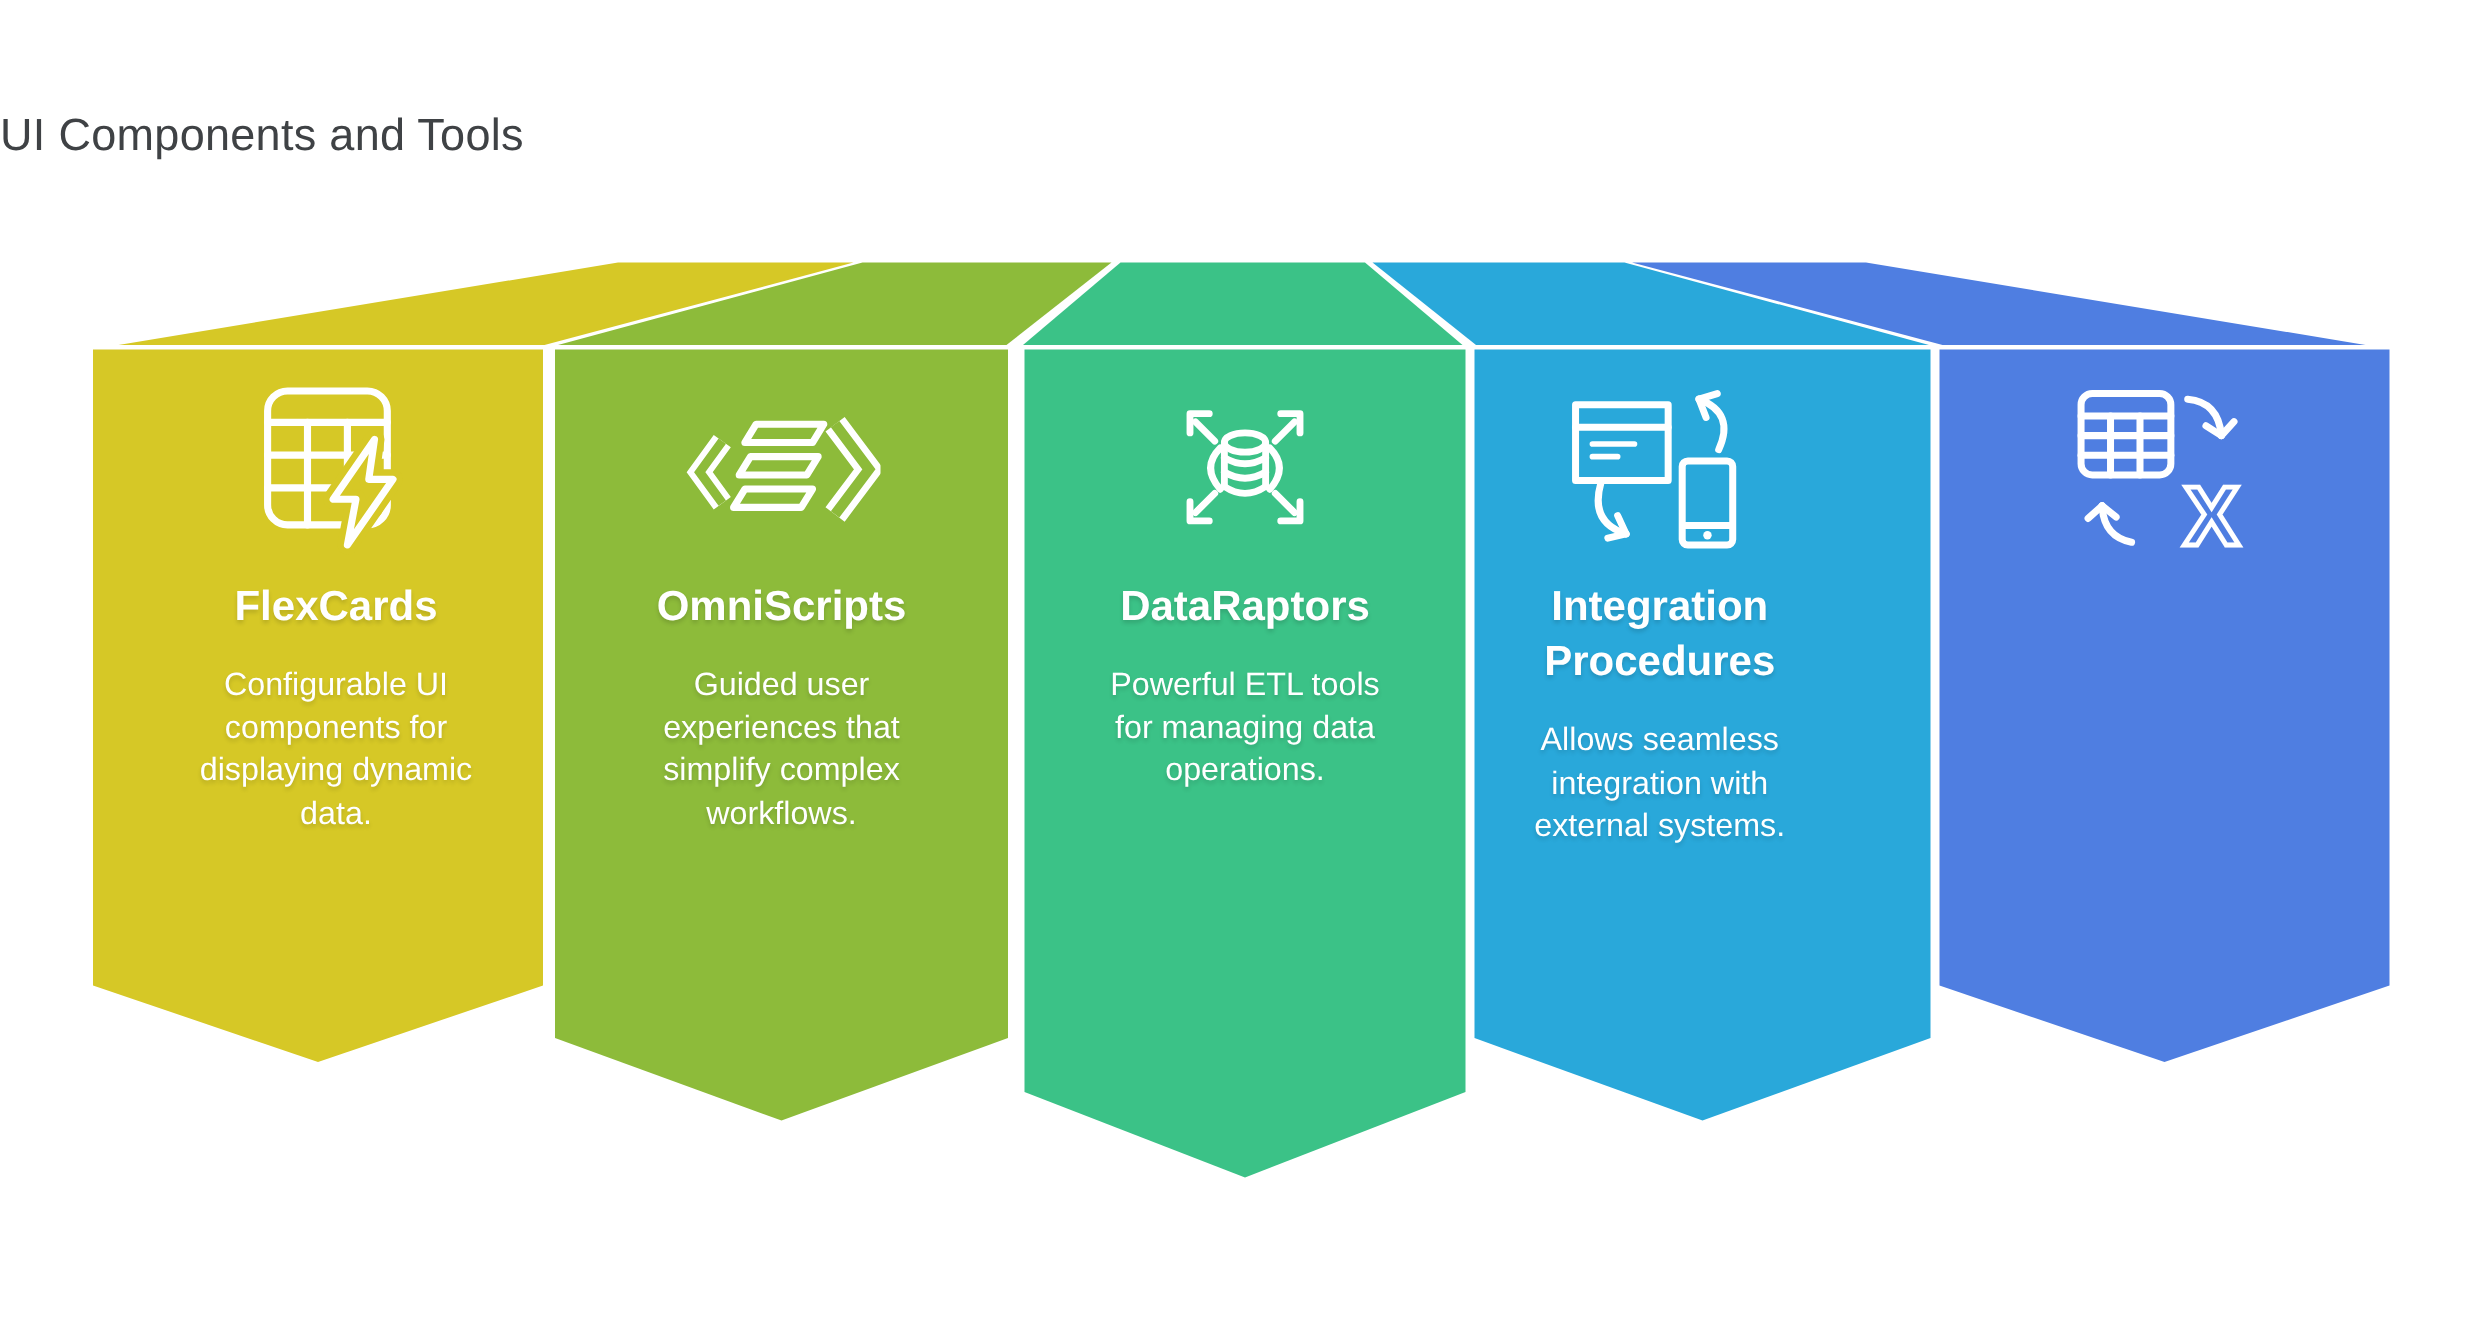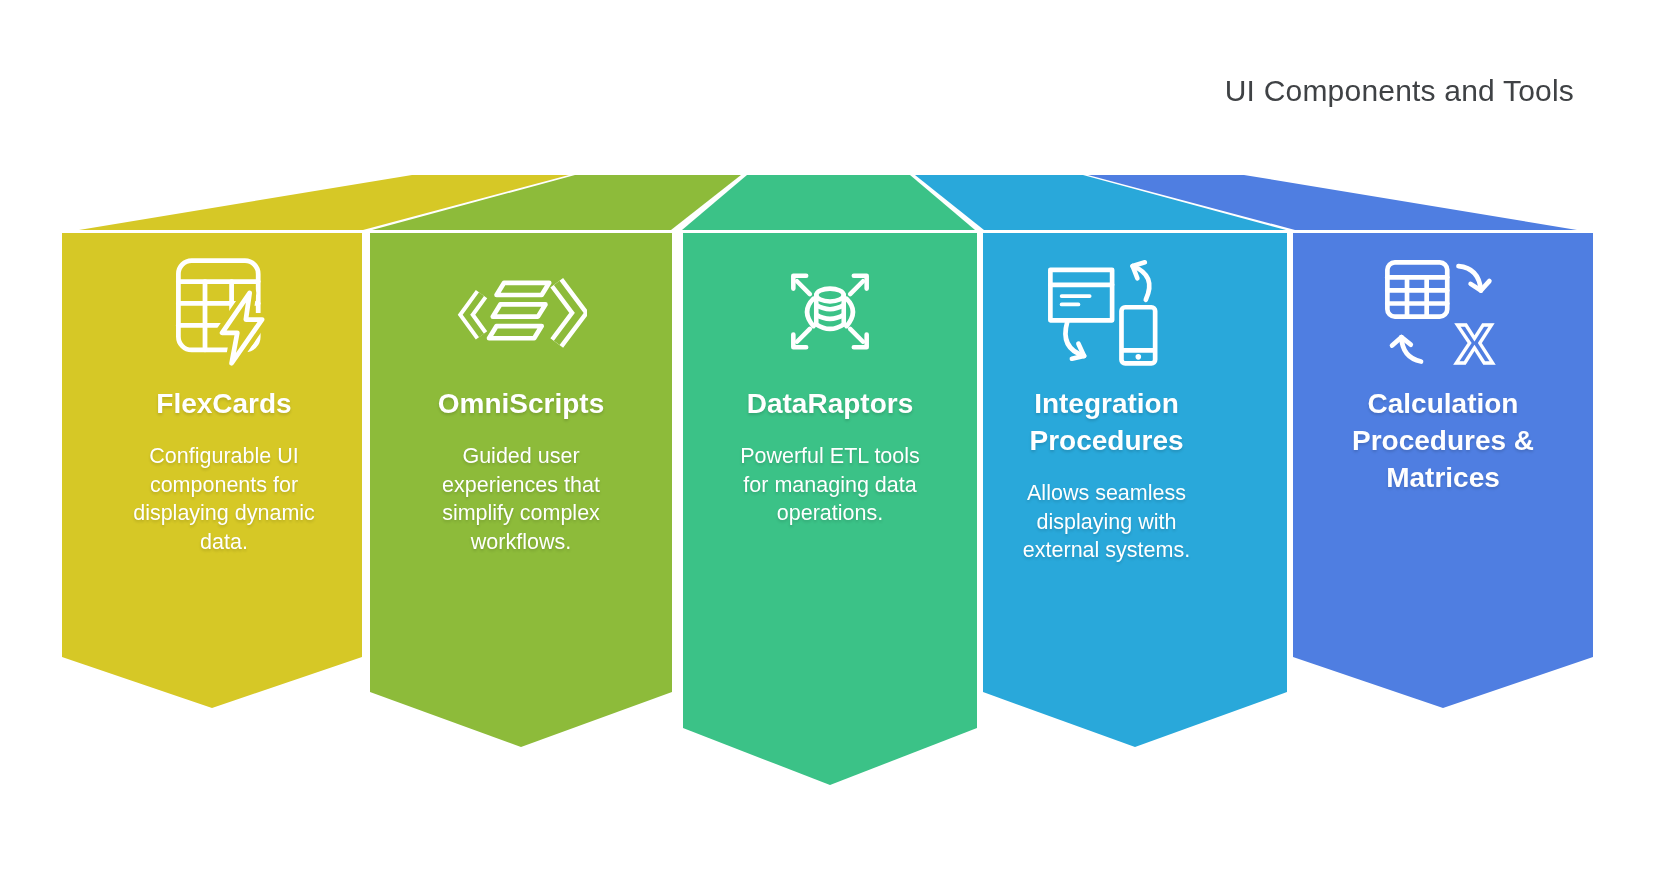--- a/index.html
+++ b/index.html
@@ -1,19 +1,19 @@
 <!DOCTYPE html>
 <html style="--c0: #d6c826; --c1: #8dbb3a; --c2: #3bc287; --c3: #29a8da; --c4: #4f7ee1;"><head>
 <meta charset="utf-8">
 <style>
   html,body{margin:0;padding:0;background:#ffffff;}
   body{width:1654px;height:886px;position:relative;overflow:hidden;
        font-family:"Liberation Sans","DejaVu Sans",sans-serif;}
   .stage{position:absolute;inset:0;}
-  .title{position:absolute;top:74px;left:0;width:1574px;text-align:right;
+  .title{position:absolute;top:74px;left:0;width:1574px;text-align:left;
          font-size:30px;font-weight:400;color:#3f4245;letter-spacing:.2px;}
   .bg{position:absolute;top:0;left:0;}
   .f0{fill:var(--c0);} .f1{fill:var(--c1);} .f2{fill:var(--c2);}
   .f3{fill:var(--c3);} .f4{fill:var(--c4);}
   .s0{stroke:var(--c0);fill:var(--c0);}
   .o1{stroke:var(--c1);fill:none;}
   .card-content{position:absolute;top:233px;text-align:center;color:#fff;}
   .icon-wrap{height:124px;margin-top:16px;display:flex;align-items:center;justify-content:center;}
   .card-heading{margin:12px 0 0 0;font-size:28px;line-height:37px;font-weight:700;
                 white-space:pre-line;text-shadow:0 2px 3px rgba(0,0,0,.15);}
@@ -132,21 +132,21 @@
           <path d="M28,74 Q20,102 46,110"></path>
           <path d="M46,110 L33,113"></path>
             <path d="M46,110 L40,97"></path>
         </g>
         <circle cx="104" cy="111" r="3" fill="#ffffff"></circle>
       </svg>
     </div>
     <div class="card-heading">Integration
 Procedures</div>
     <div class="card-body">Allows seamless
-displaying with
+integration with
 external systems.</div>
   </div>
 
   <div class="card-content" style="left:1293px;width:300px;">
     <div class="icon-wrap">
       <svg width="131" height="116" viewBox="0 0 140 124">
         <g class="ic">
           <rect x="10" y="10" width="64" height="58" rx="8"></rect>
           <path d="M10,26 H74"></path>
           <path d="M31,26 V68"></path>
@@ -156,18 +156,15 @@
           <path d="M86,14 Q108,16 110,40"></path>
           <path d="M110,40 L99,33"></path>
             <path d="M110,40 L119,30"></path>
           <path d="M46,116 Q26,112 25,90"></path>
           <path d="M25,90 L15,99"></path>
             <path d="M25,90 L35,98"></path>
         </g>
         <text x="103" y="118" font-size="60" font-weight="bold" text-anchor="middle" fill="none" stroke="#ffffff" stroke-width="3.5" font-family="Liberation Sans, sans-serif">X</text>
       </svg>
     </div>
-    <div class="card-heading">Calculation
-Procedures &amp;
-Matrices</div>
   </div>
 
 </div>
 
 </body></html>

